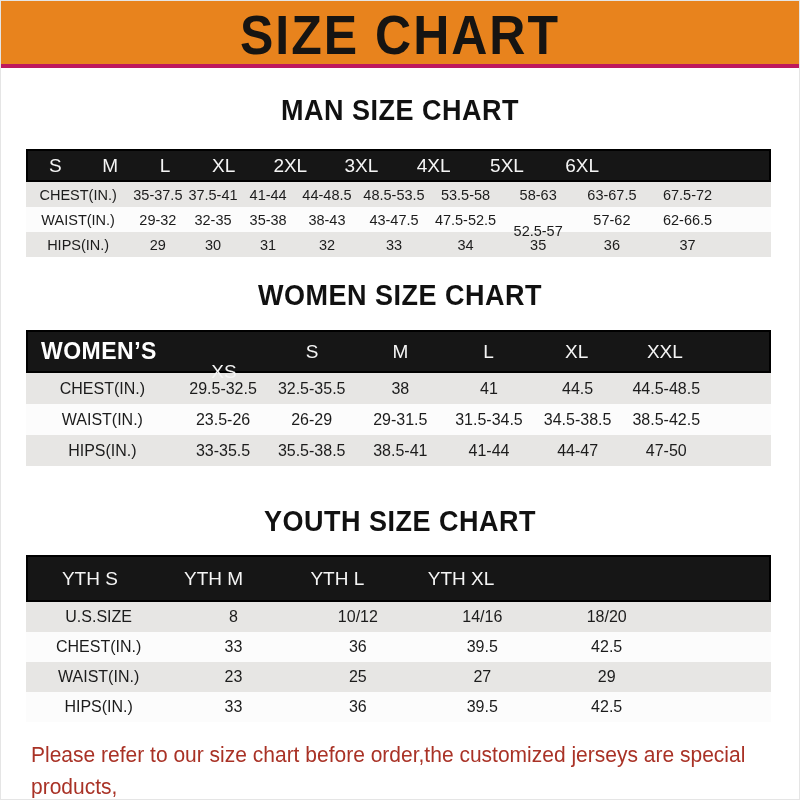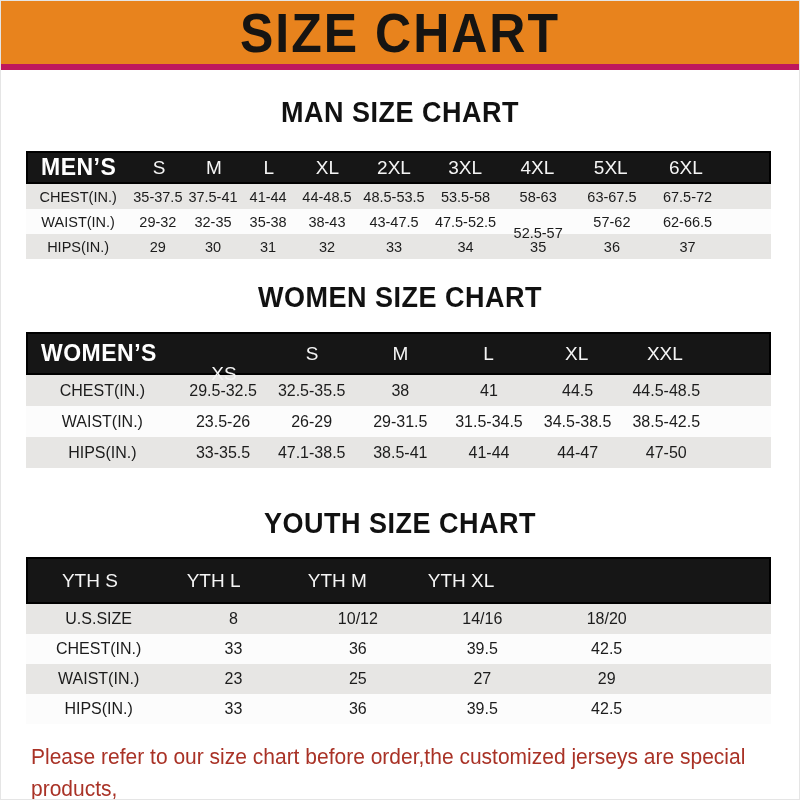--- a/index.html
+++ b/index.html
@@ -14,23 +14,23 @@
     height: 800px;
     background: #ffffff;
     overflow: hidden;
     border: 1px solid #e5e5e5;
     box-sizing: border-box;
   }
   
   .banner {
     height: 63px;
     background: #E8831D;
-    border-bottom: 6px solid #be185d;
+    border-bottom: 4px solid #be185d;
     display: flex;
-    align-items: center;
+    align-items: flex-end;
     justify-content: center;
   }
   .banner h1 {
     margin: 0;
     font-size: 50px;
     font-weight: bold;
     color: #161412;
     letter-spacing: 2px;
     transform: scaleY(1.12);
     white-space: nowrap;
@@ -110,21 +110,20 @@
 <div class="page">
 
   <header class="banner">
     <h1>SIZE CHART</h1>
   </header>
 
   <section class="sec-men">
     <h2 class="section-heading">MAN SIZE CHART</h2>
     <div class="size-table" id="table-men">
         <div class="trow tbar">
-          <div class="cell corner-label" style="width: 14%;">MEN’S</div>
           <div class="cell size-col" style="width: 7.4%;">S</div>
           <div class="cell size-col" style="width: 7.4%;">M</div>
           <div class="cell size-col" style="width: 7.4%;">L</div>
           <div class="cell size-col" style="width: 8.4%;">XL</div>
           <div class="cell size-col" style="width: 9.6%;">2XL</div>
           <div class="cell size-col" style="width: 9.6%;">3XL</div>
           <div class="cell size-col" style="width: 9.9%;">4XL</div>
           <div class="cell size-col" style="width: 9.9%;">5XL</div>
           <div class="cell size-col" style="width: 10.4%;">6XL</div>
           <div class="cell spacer" style="width: 6%;"></div>
@@ -200,37 +199,37 @@
           <div class="cell val" style="width: 11.9%;">26-29</div>
           <div class="cell val" style="width: 11.9%;">29-31.5</div>
           <div class="cell val" style="width: 11.9%;">31.5-34.5</div>
           <div class="cell val" style="width: 11.9%;">34.5-38.5</div>
           <div class="cell val" style="width: 11.9%;">38.5-42.5</div>
           <div class="cell spacer" style="width: 8.1%;"></div>
         </div>
         <div class="trow drow alt">
           <div class="cell row-label" style="width: 20.5%;">HIPS(IN.)</div>
           <div class="cell val" style="width: 11.9%;">33-35.5</div>
-          <div class="cell val" style="width: 11.9%;">47.1-38.5</div>
+          <div class="cell val" style="width: 11.9%;">35.5-38.5</div>
           <div class="cell val" style="width: 11.9%;">38.5-41</div>
           <div class="cell val" style="width: 11.9%;">41-44</div>
           <div class="cell val" style="width: 11.9%;">44-47</div>
           <div class="cell val" style="width: 11.9%;">47-50</div>
           <div class="cell spacer" style="width: 8.1%;"></div>
         </div>
       </div>
   </section>
 
   <section class="sec-youth">
     <h2 class="section-heading">YOUTH SIZE CHART</h2>
     <div class="size-table" id="table-youth">
         <div class="trow tbar">
           <div class="cell size-col" style="width: 16.7%;">YTH S</div>
+          <div class="cell size-col" style="width: 16.7%;">YTH M</div>
           <div class="cell size-col" style="width: 16.7%;">YTH L</div>
-          <div class="cell size-col" style="width: 16.7%;">YTH M</div>
           <div class="cell size-col" style="width: 16.7%;">YTH XL</div>
           <div class="cell spacer" style="width: 13.7%;"></div>
         </div>
         <div class="trow drow alt">
           <div class="cell row-label" style="width: 19.5%;">U.S.SIZE</div>
           <div class="cell val" style="width: 16.7%;">8</div>
           <div class="cell val" style="width: 16.7%;">10/12</div>
           <div class="cell val" style="width: 16.7%;">14/16</div>
           <div class="cell val" style="width: 16.7%;">18/20</div>
           <div class="cell spacer" style="width: 13.7%;"></div>

